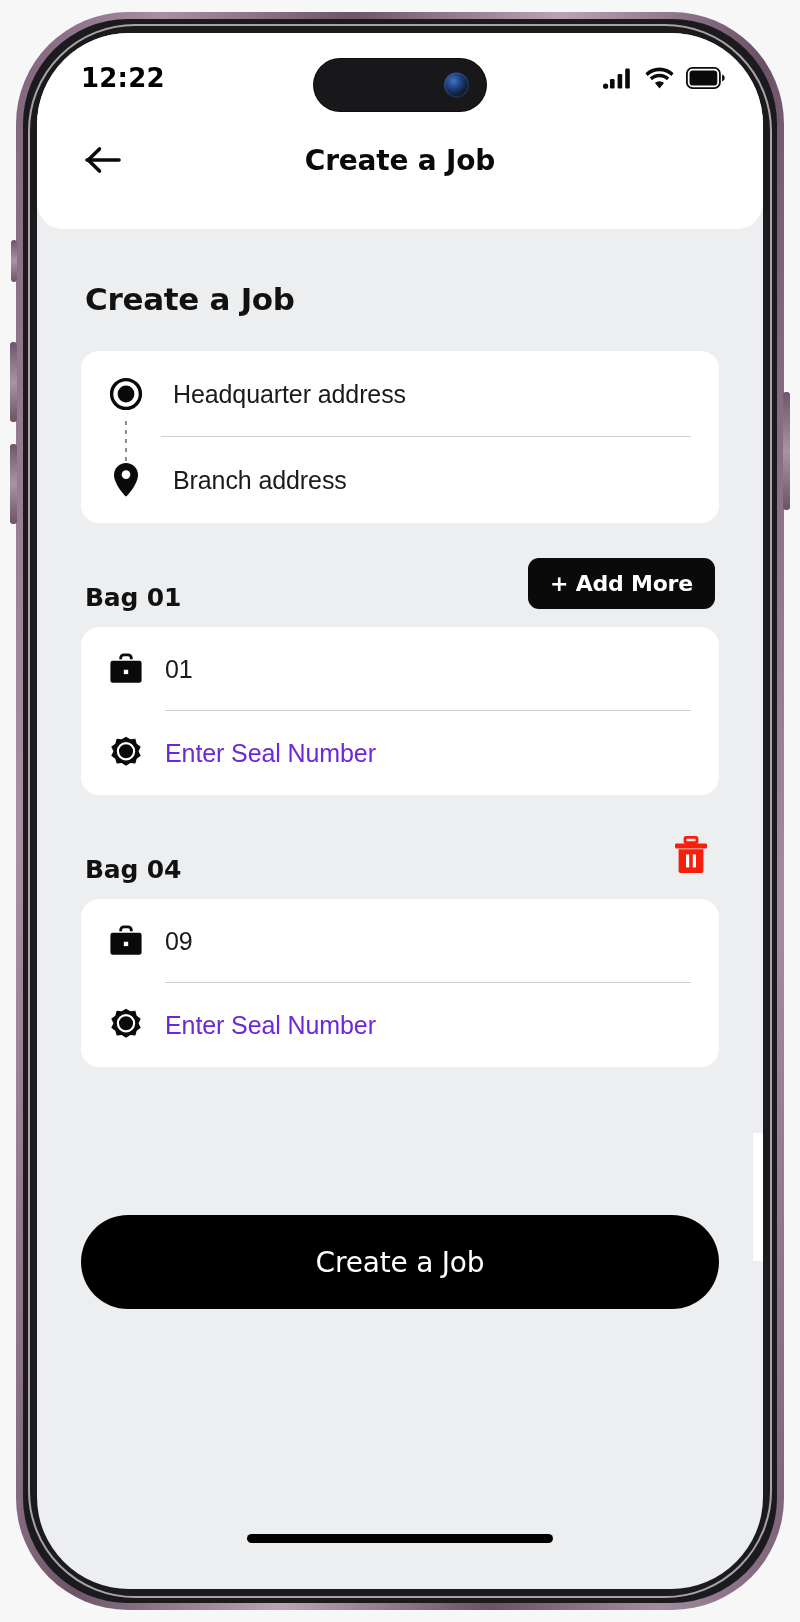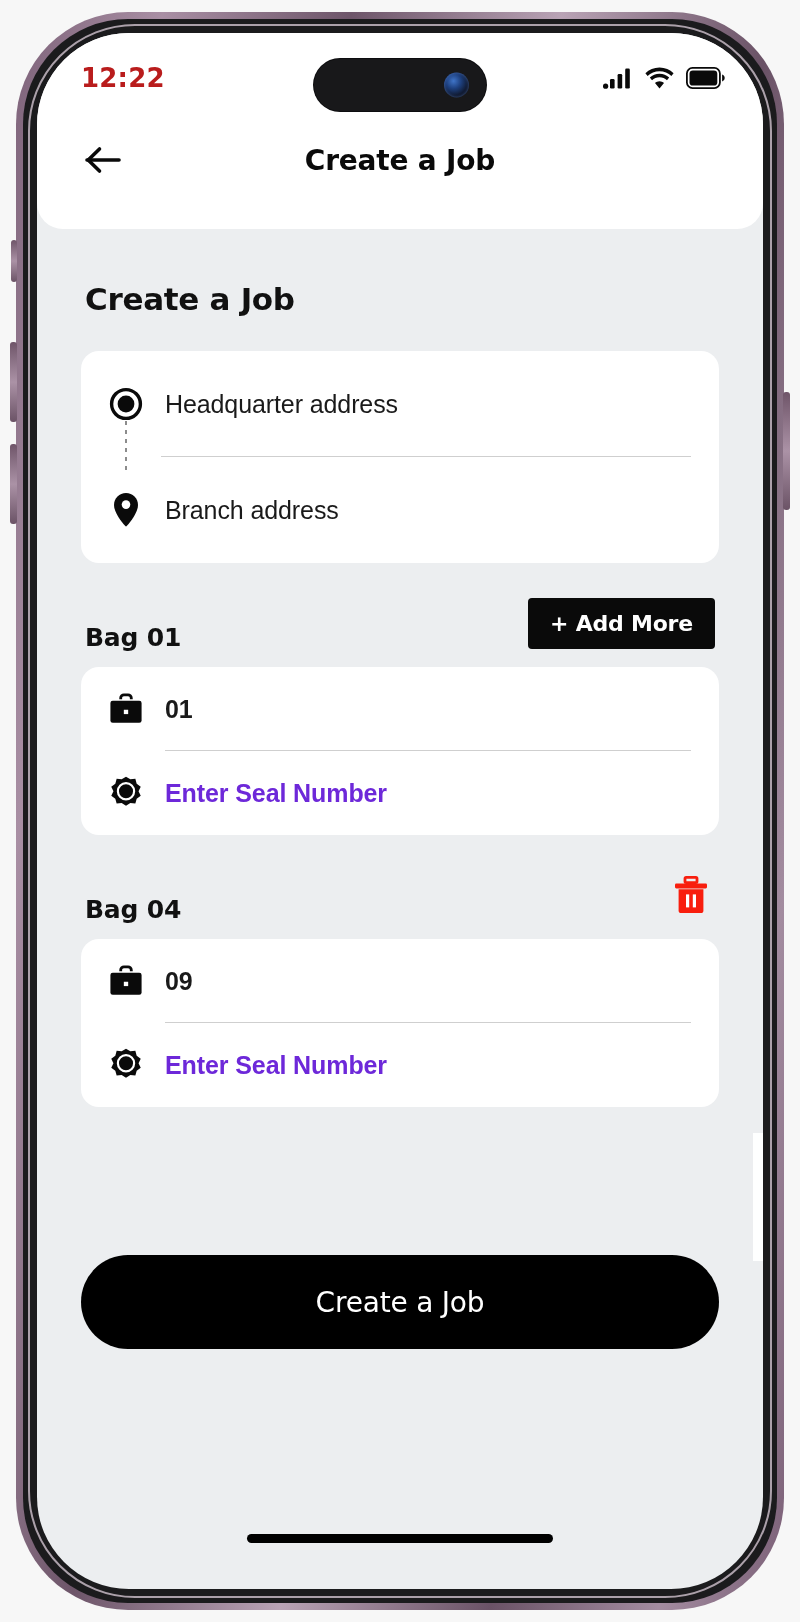--- a/index.html
+++ b/index.html
@@ -83,21 +83,21 @@
     display: flex;
     align-items: center;
     justify-content: space-between;
     padding: 0 38px 0 44px;
     height: 46px;
   }
 
   .status-time {
     font-size: 26px;
     font-weight: 700;
-    color: #b91c1c;
+    color: #000000;
     letter-spacing: 0.2px;
     font-family: "DejaVu Sans", sans-serif;
   }
 
   .status-right {
     display: flex;
     align-items: center;
     gap: 12px;
   }
 
@@ -171,22 +171,22 @@
     background: #ffffff;
     border-radius: 18px;
     padding: 0 28px;
   }
 
   
   .addr-card { position: relative; padding: 0 28px; }
   .addr-row {
     display: flex;
     align-items: center;
-    height: 106px;
-    gap: 22px;
+    height: 86px;
+    gap: 30px;
     position: relative;
     z-index: 2;
     cursor: pointer;
   }
   .addr-row .divider-line {
     position: absolute;
     left: 52px;
     right: 0;
     bottom: 0;
     height: 1.5px;
@@ -231,21 +231,21 @@
     font-weight: 700;
     color: #111;
     letter-spacing: -0.2px;
     font-family: "DejaVu Sans", sans-serif;
     margin-top: 28px;
   }
   .add-more-btn {
     background: #0a0a0a;
     color: #fff;
     border: none;
-    border-radius: 4px;
+    border-radius: 11px;
     padding: 13px 22px;
     font-size: 22px;
     font-weight: 700;
     cursor: pointer;
     font-family: "DejaVu Sans", sans-serif;
     letter-spacing: -0.2px;
   }
   .delete-btn {
     width: 48px;
     height: 48px;
@@ -258,21 +258,20 @@
   }
 
   
   .field-row {
     display: flex;
     align-items: center;
     height: 84px;
     gap: 22px;
     position: relative;
     cursor: text;
-    font-weight: bold;
   }
   .field-row .divider-line {
     position: absolute;
     left: 56px;
     right: 0;
     bottom: 0;
     height: 1.5px;
     background: #cfcfcf;
   }
   .field-value {

